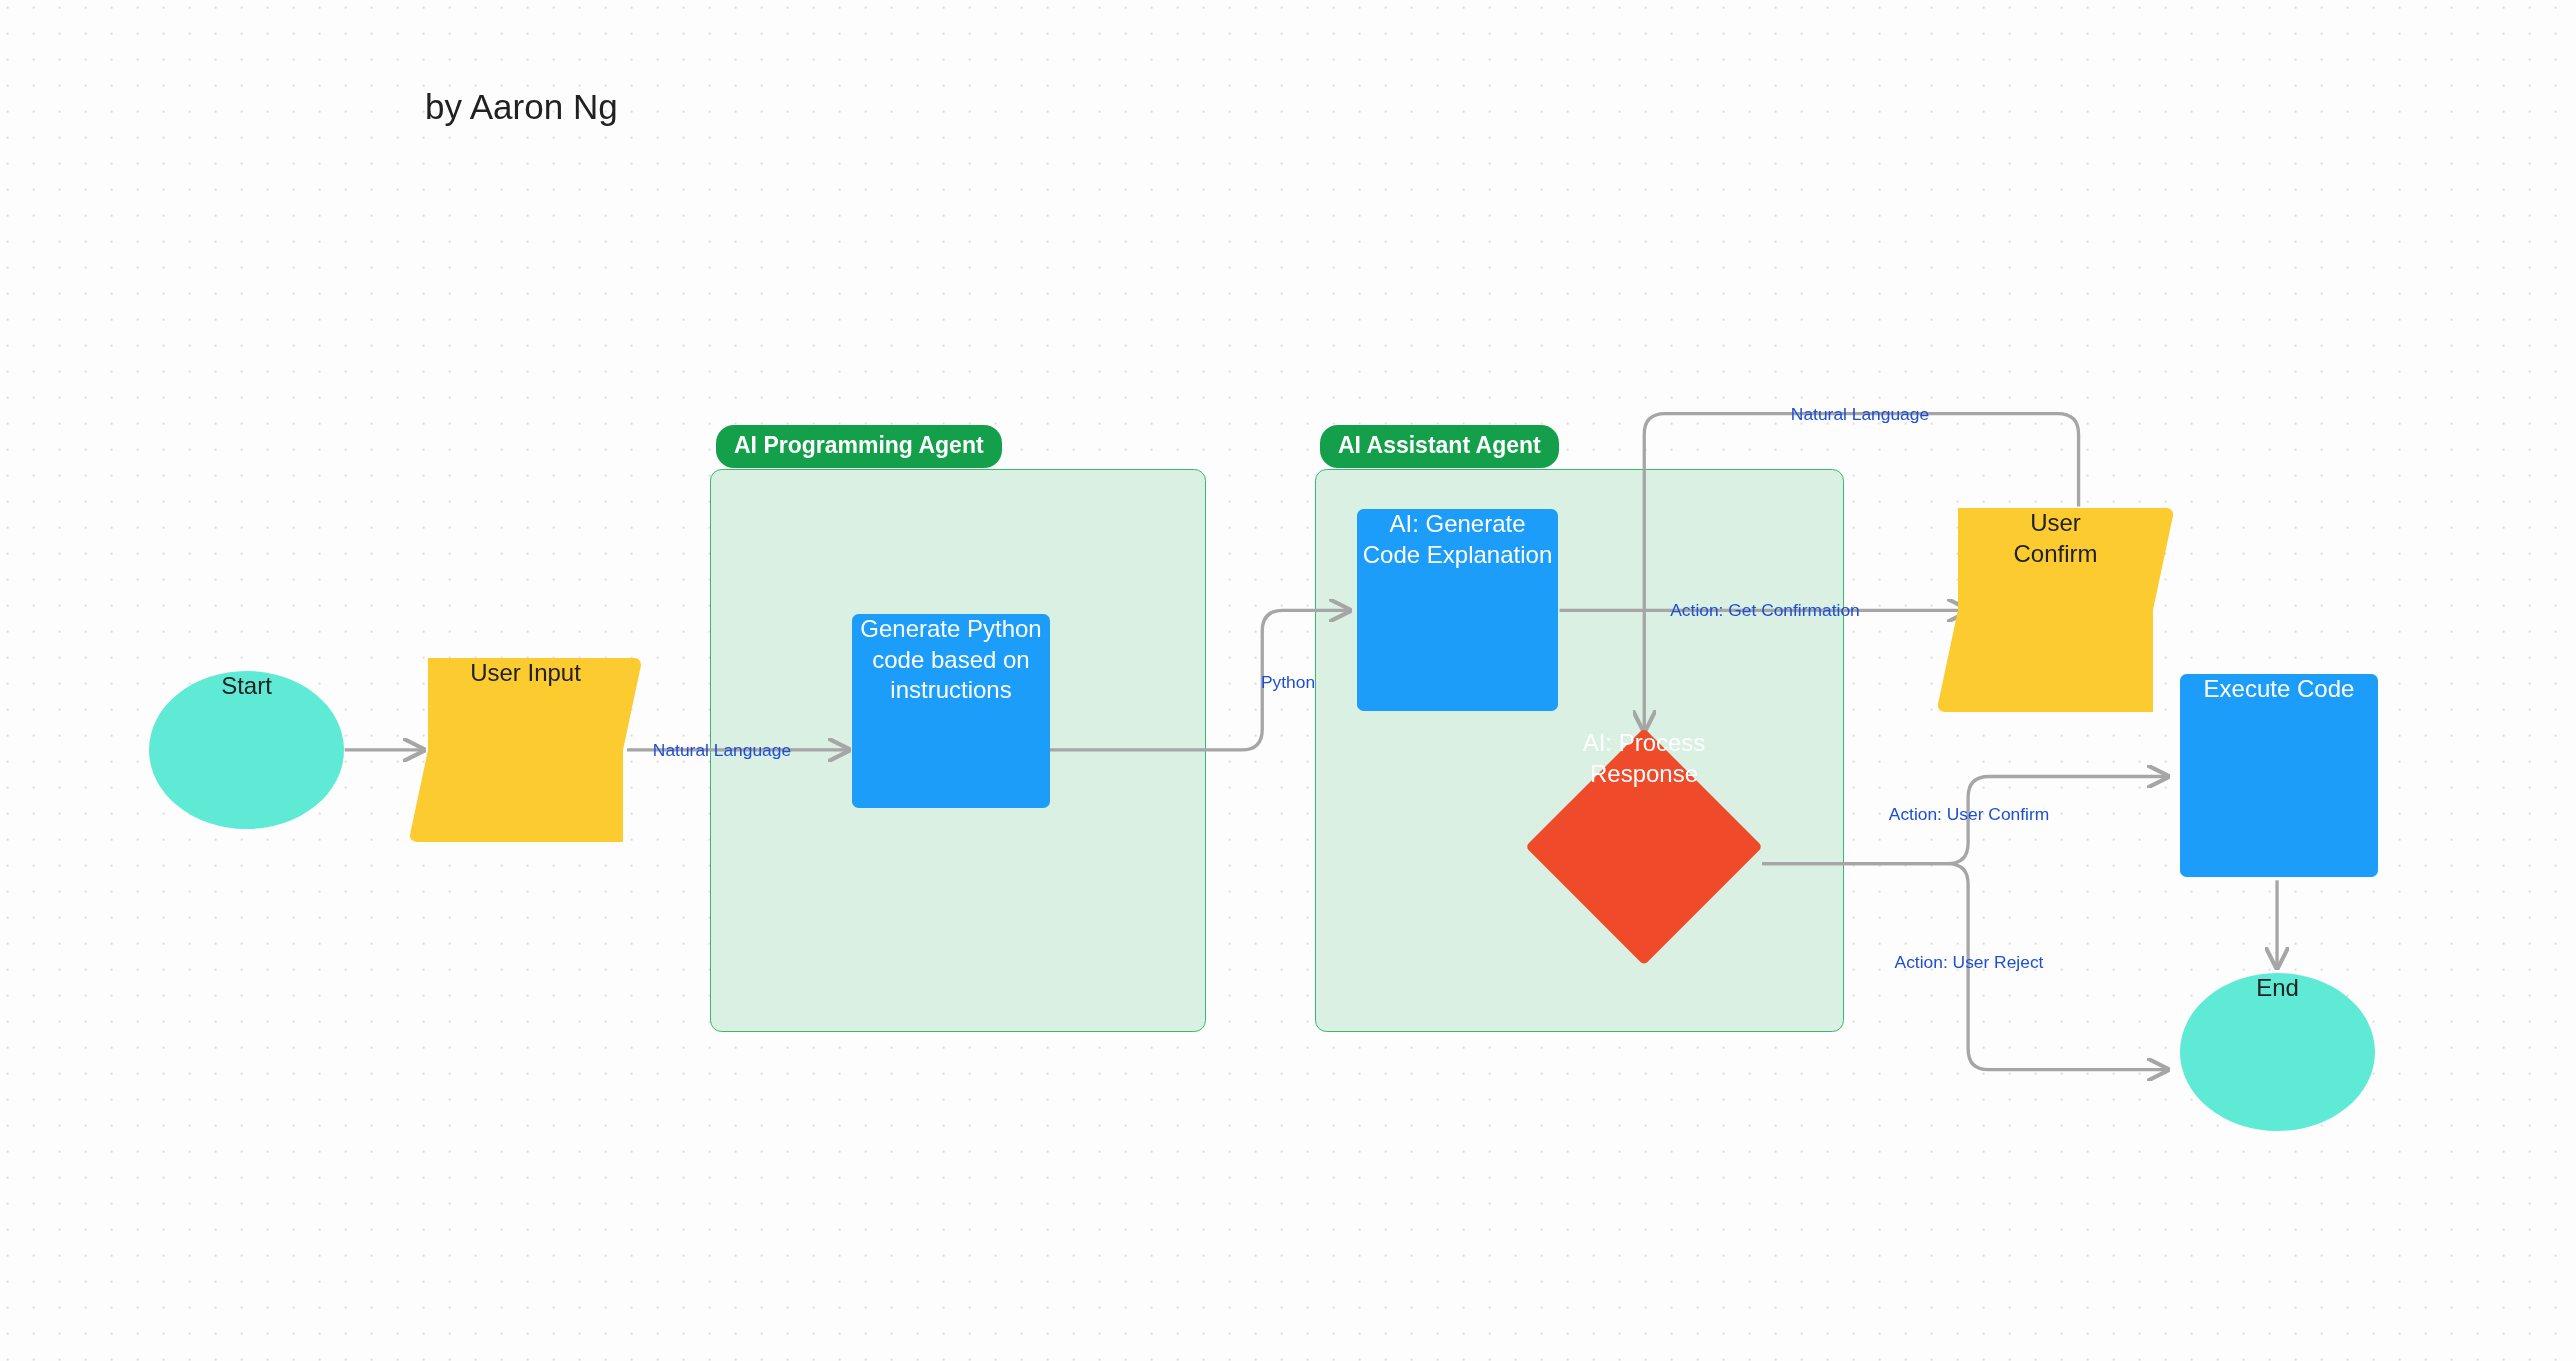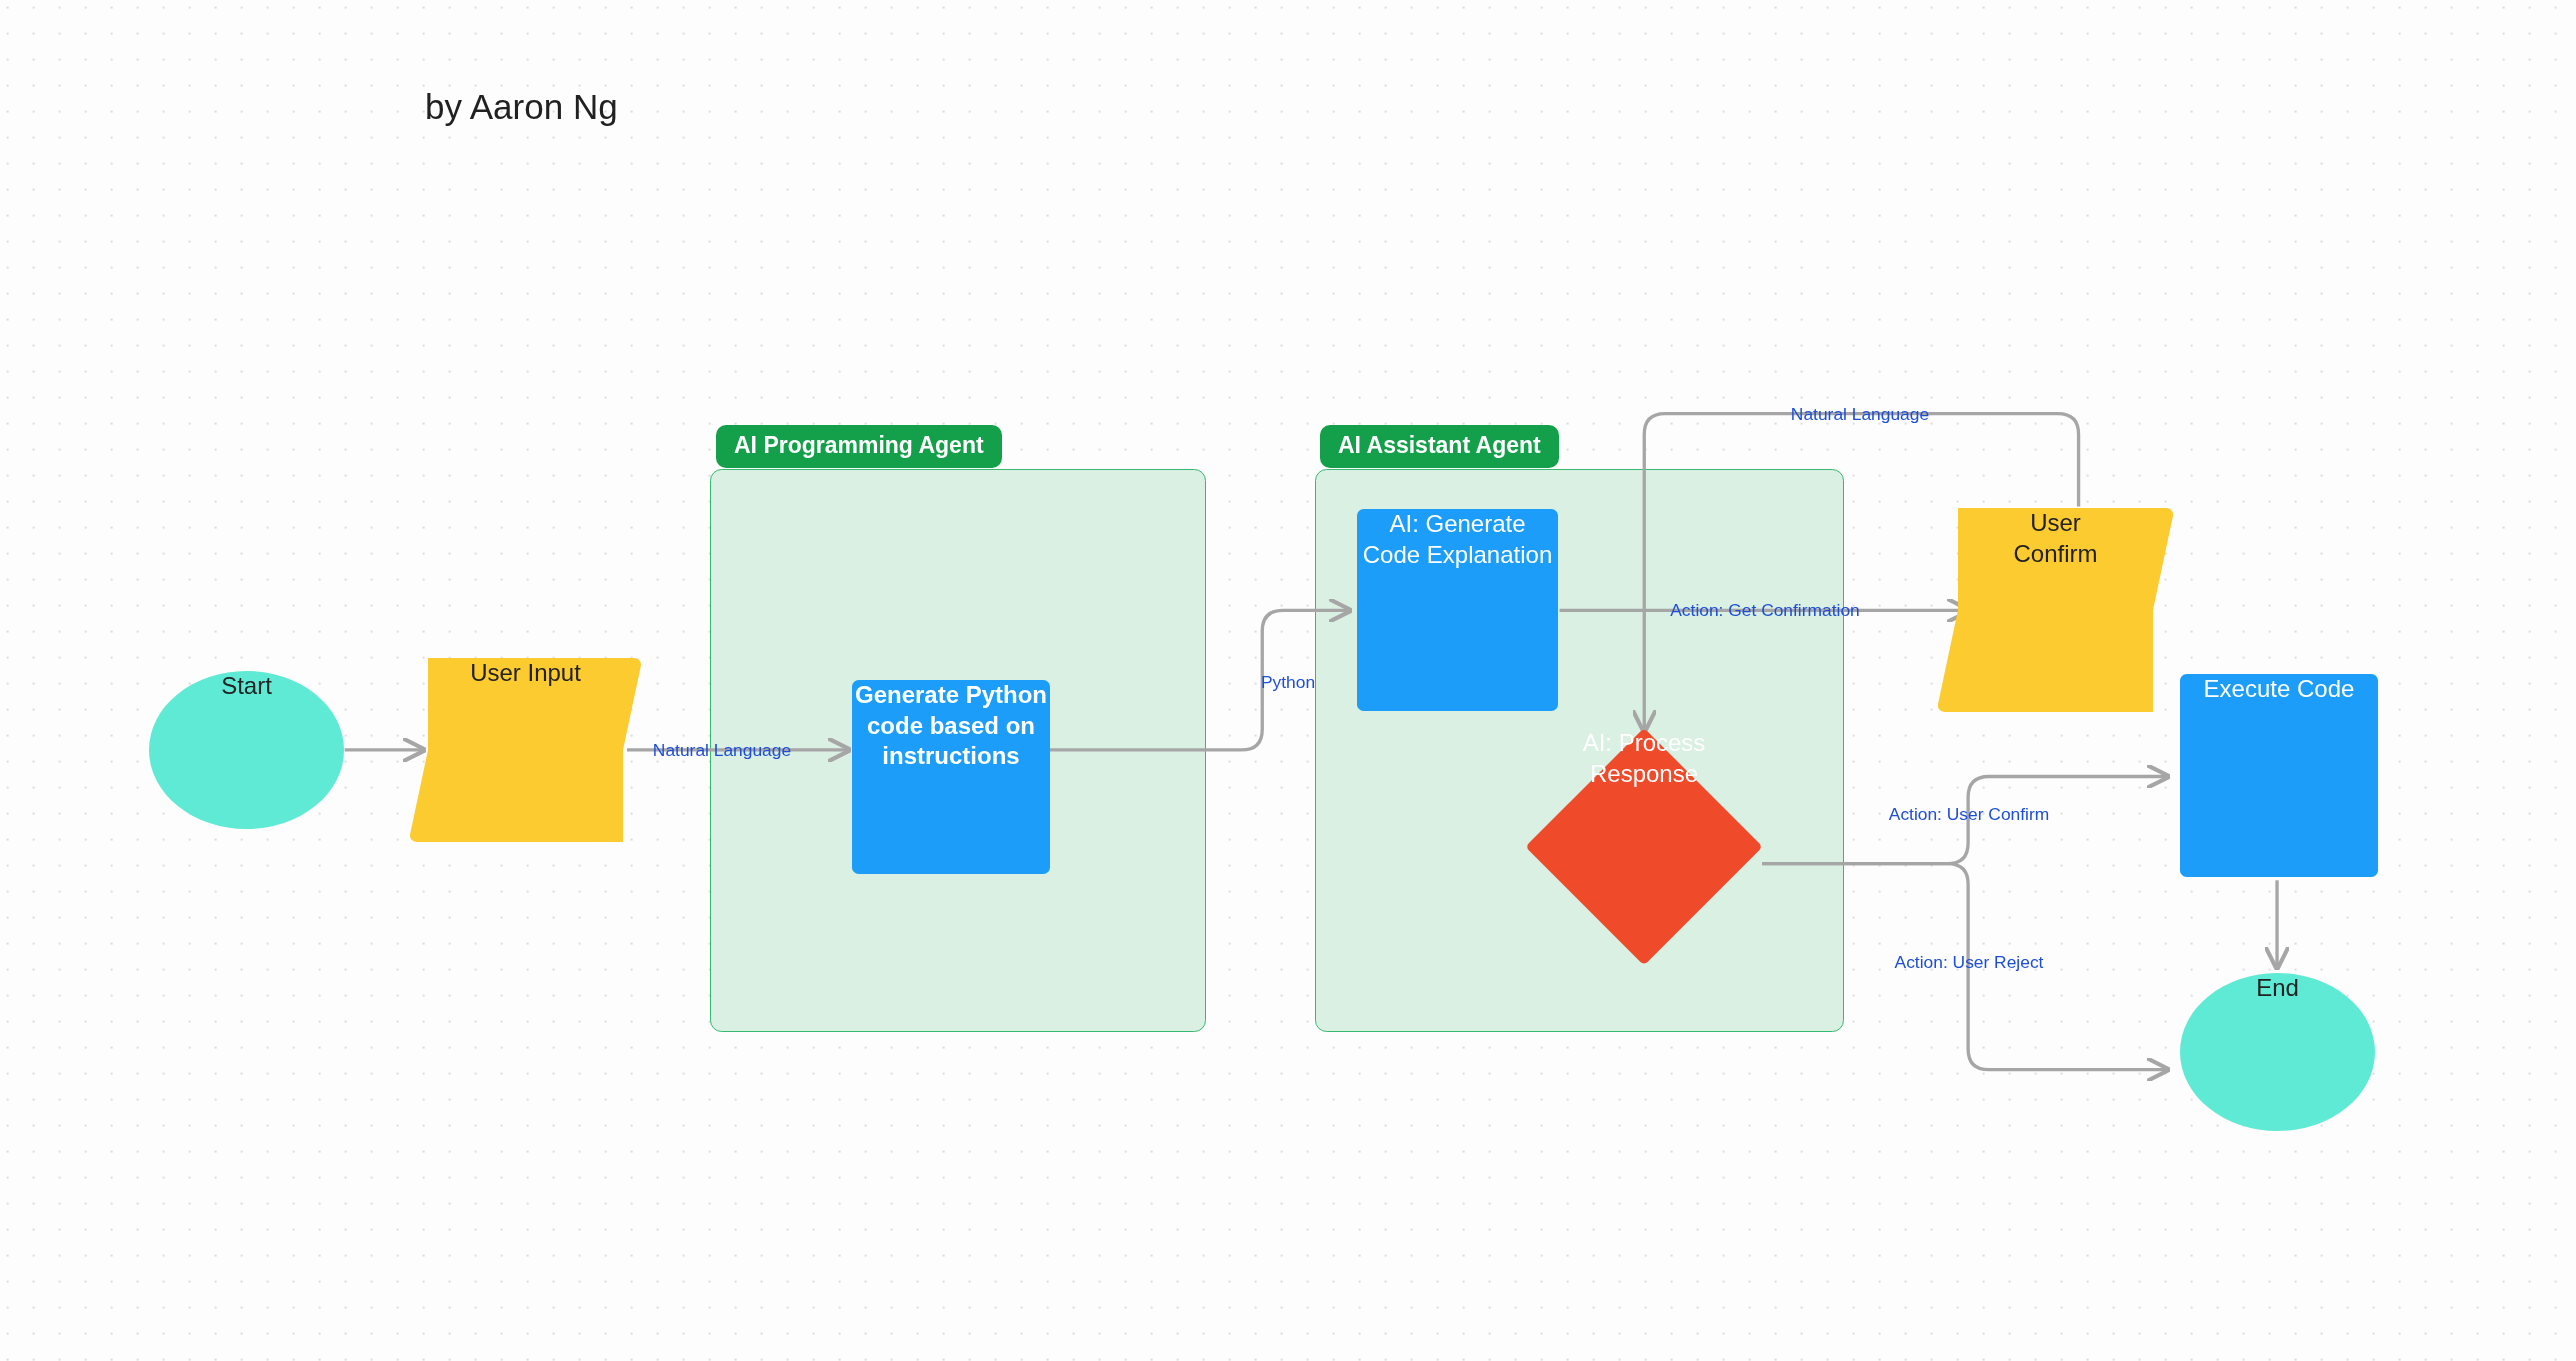--- a/index.html
+++ b/index.html
@@ -51,21 +51,21 @@
     border: 1.7px solid #35b96f;
     border-radius: 11.6px;
     box-sizing: border-box;
   }
   .group-badge {
     position: absolute;
     background: #14a04a;
     color: #ffffff;
     font-size: 23px;
     font-weight: 700;
-    border-radius: 10px;
+    border-radius: 18px;
     padding: 8.3px 18px 10px 18px;
     white-space: nowrap;
     box-sizing: border-box;
     line-height: 25px;
   }
   
   .node {
     position: absolute;
     display: flex;
     align-items: flex-start;
@@ -196,21 +196,21 @@
 
 <div class="node terminal" style="left:149px; top:671px; width:195px; height:158px;">
   <span class="node-label">Start</span>
 </div>
 
 <div class="node io-shape" style="left:428px; top:658px; width:195px; height:184px;">
   <span class="skew-fill"></span>
   <span class="node-label">User Input</span>
 </div>
 
-<div class="node process" style="left:852px; top:680px; width:198px; height:194px;font-weight:bold;">
+<div class="node process" style="left:852px; top:614px; width:198px; height:194px;">
   <span class="node-label">Generate Python
 code based on
 instructions</span>
 </div>
 
 <div class="node process" style="left:1357px; top:509px; width:201px; height:202px;">
   <span class="node-label">AI: Generate
 Code Explanation</span>
 </div>
 

